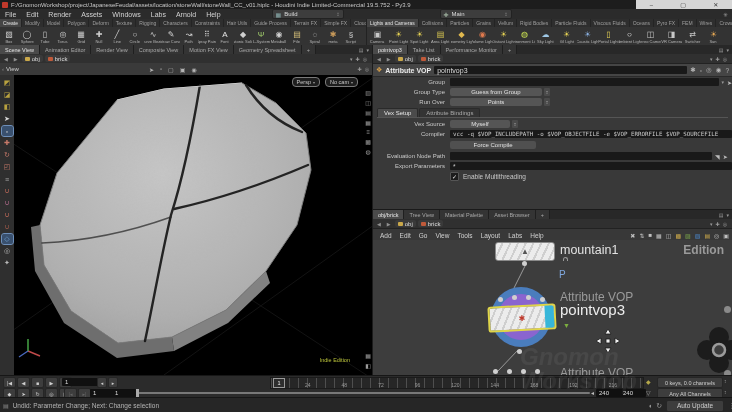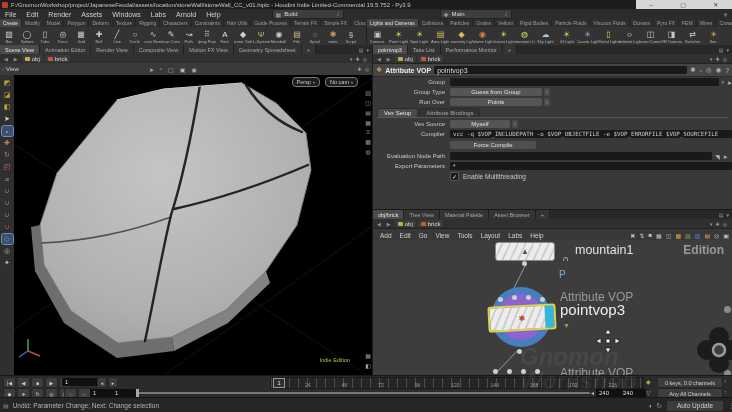--- a/index.html
+++ b/index.html
@@ -599,21 +599,21 @@
         <line x1="145" y1="110" x2="125" y2="131" stroke="#9a9a9a" stroke-width="1"></line>
       </svg>
 
       <span class="ntype abs" style="right:8px;top:3px;font-weight:bold;">Edition</span>
 
       
       <div class="nodebody abs" style="left:122px;top:2px;width:58px;height:17px;">
         <span style="color:#555;font-size:8px;">▲</span>
       </div>
       <span class="ndot" style="left:149px;top:21px;"></span>
-      <span class="nlabel abs" style="left:202px;top:3px;">mountain1</span>
+      <span class="nlabel abs" style="left:187px;top:3px;">mountain1</span>
       <span class="lock abs" style="left:188px;top:21px;"></span>
       <span class="abs" style="left:186px;top:29px;color:#7fa7dd;font-size:10px;">P</span>
 
       
       <div class="abs" style="left:118px;top:47px;width:60px;height:60px;border-radius:50%;background:#4a7dbd;"></div>
       <div class="abs" style="left:125px;top:54px;width:46px;height:46px;border-radius:50%;background:#8a64cf;"></div>
       <span class="ndot" style="left:125px;top:57px;"></span>
       <span class="ndot" style="left:139px;top:55px;"></span>
       <span class="ndot" style="left:153px;top:55px;"></span>
       <span class="ndot" style="left:167px;top:57px;"></span>

